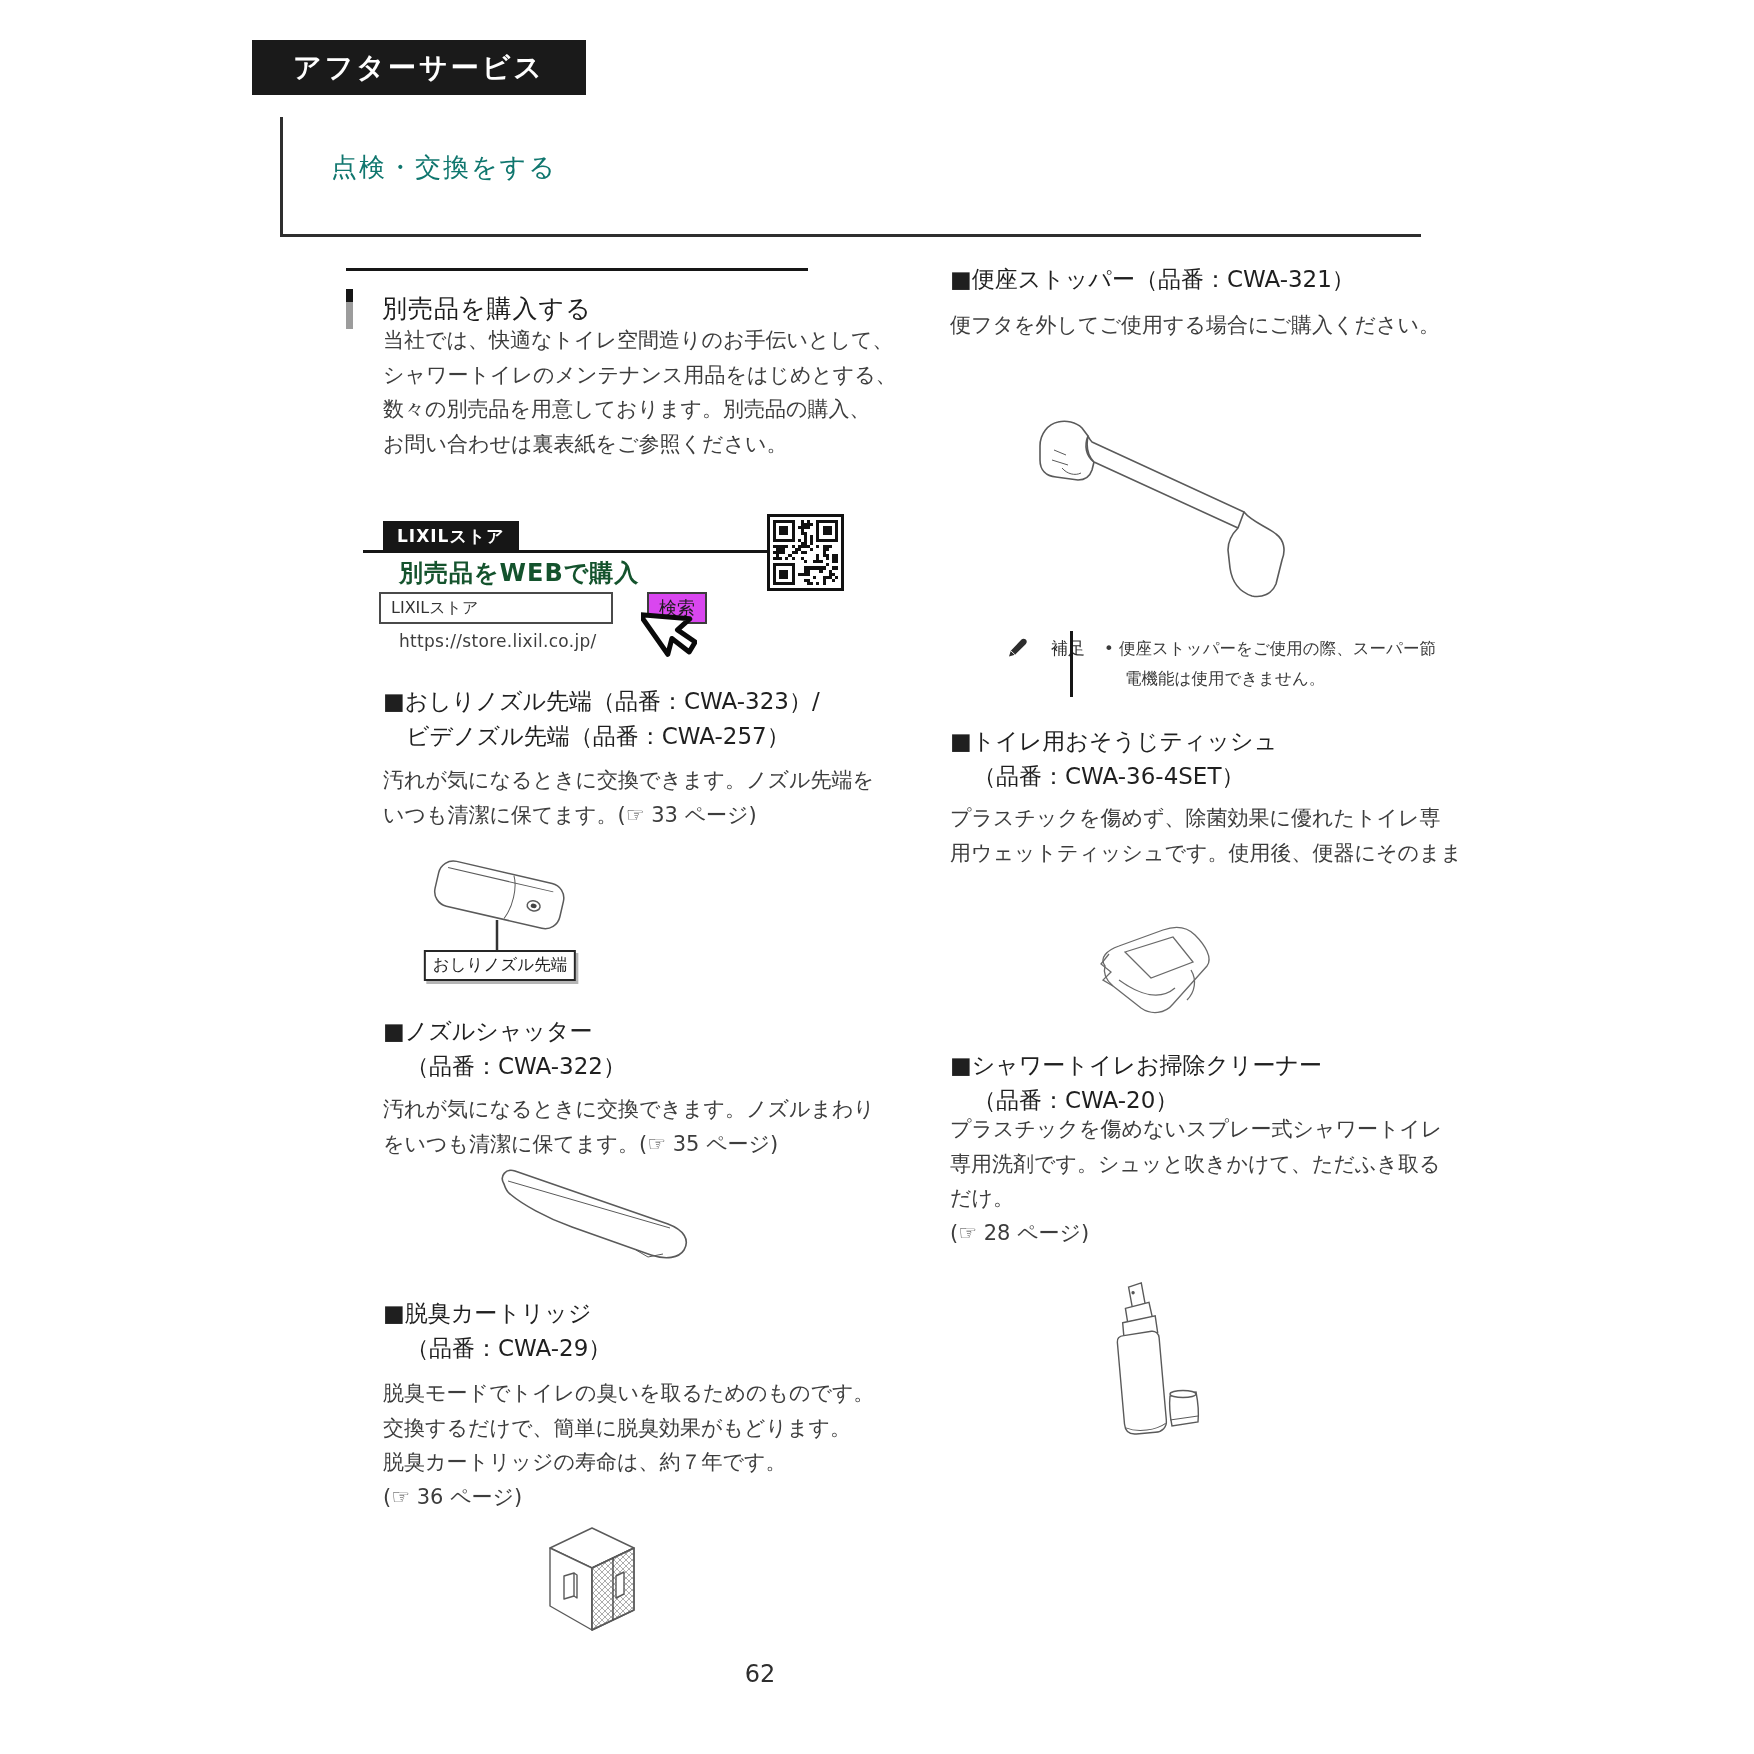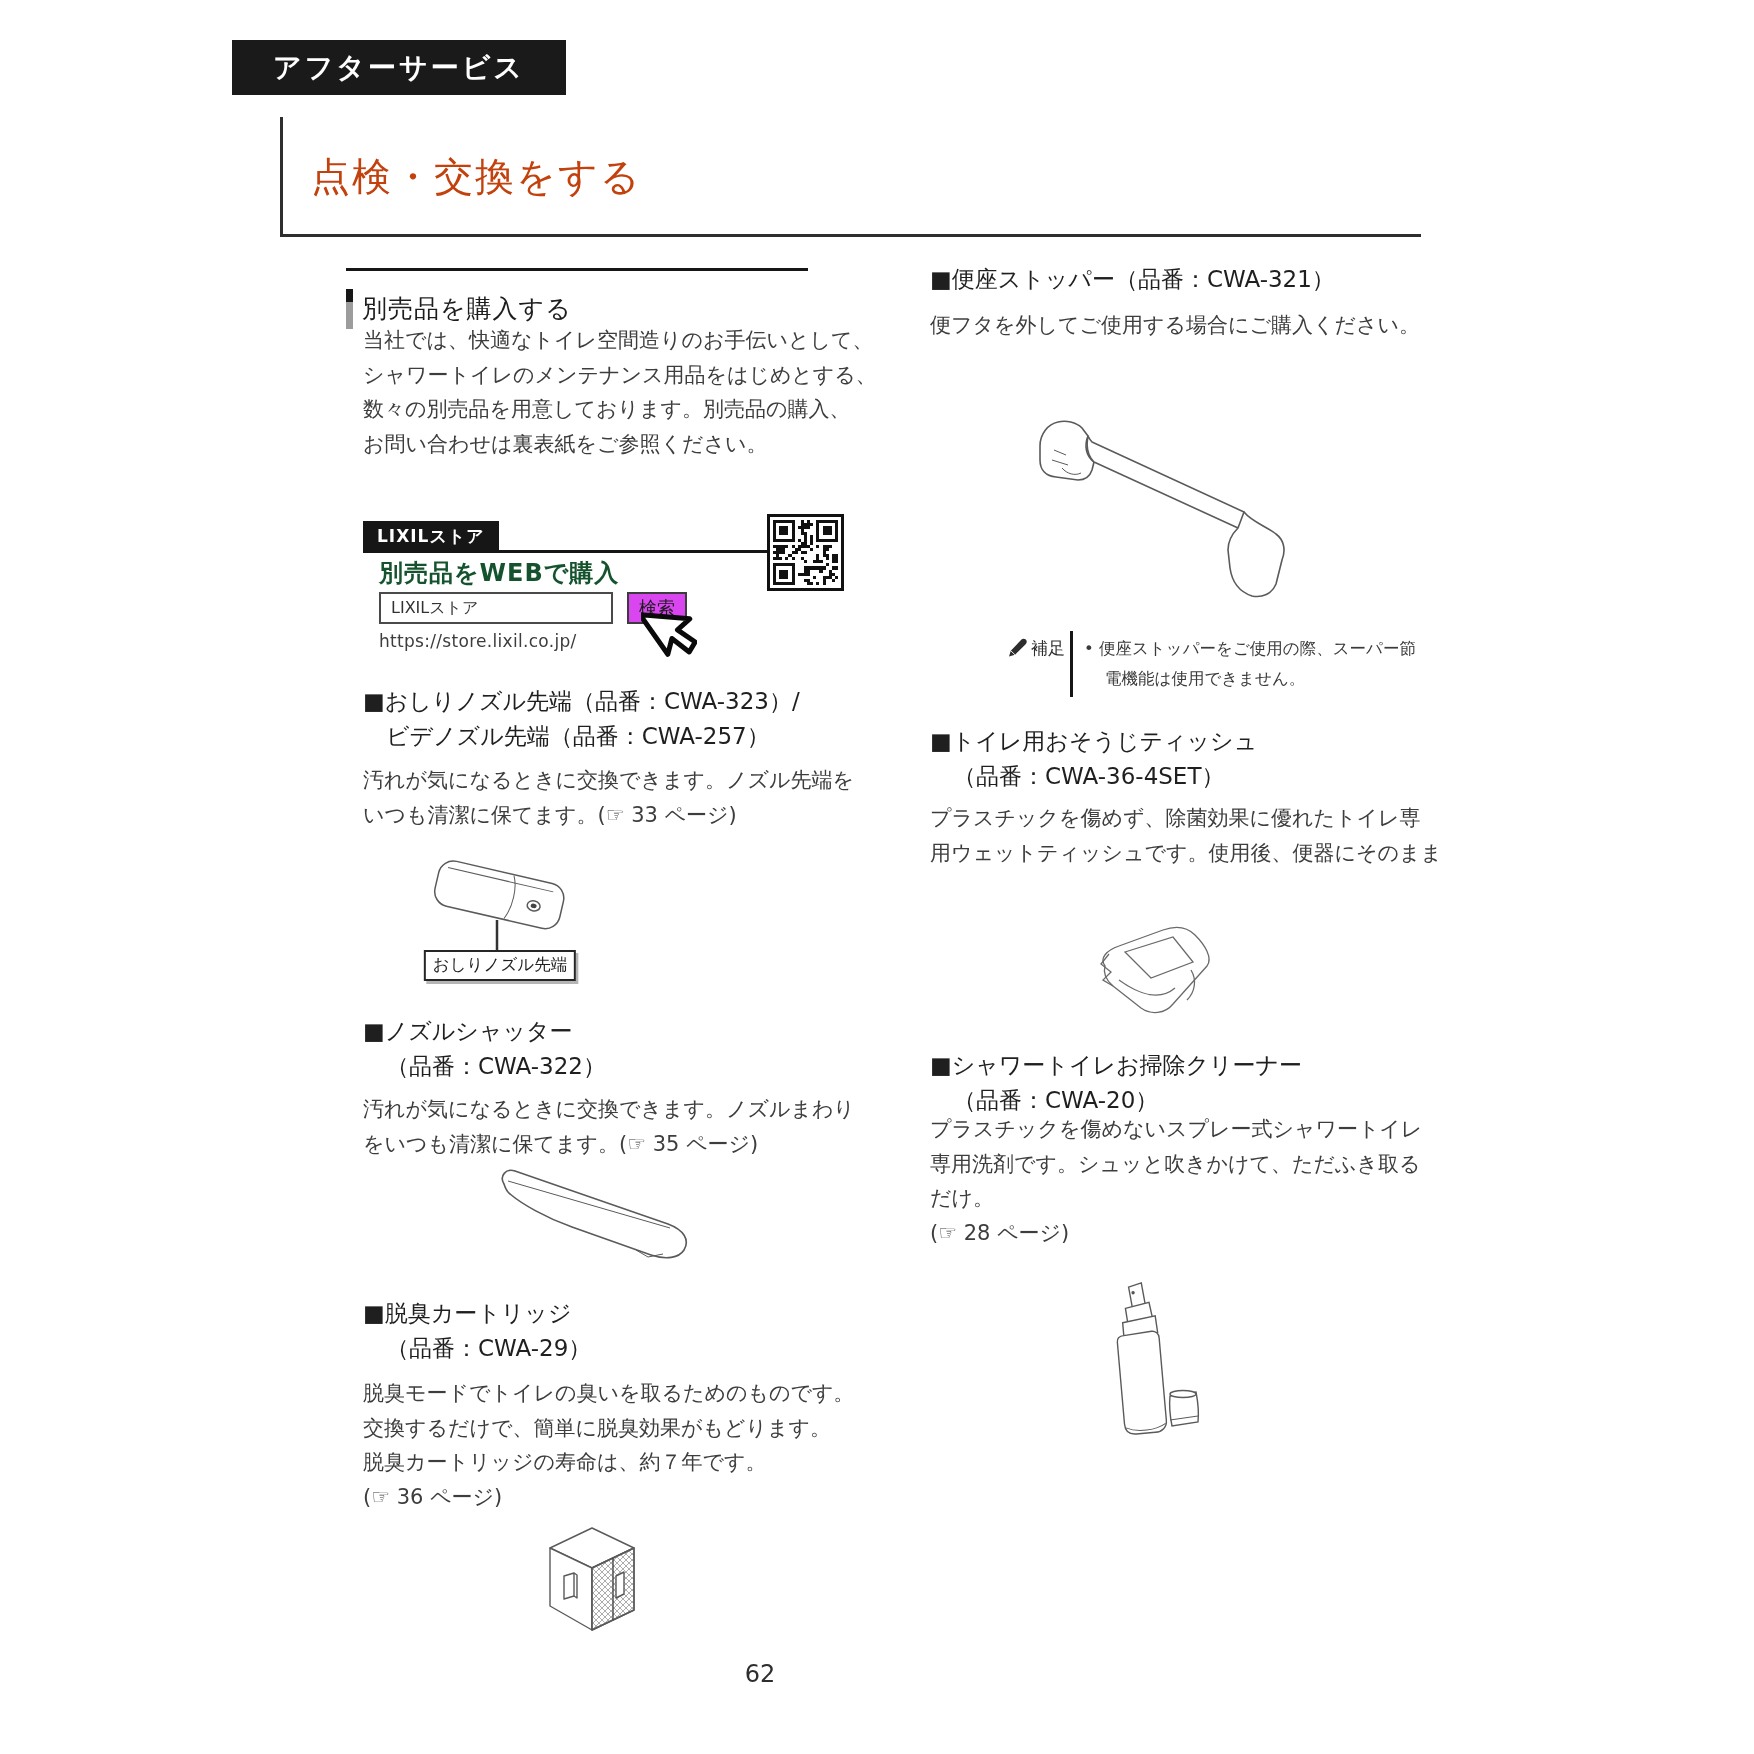--- a/index.html
+++ b/index.html
@@ -1,24 +1,24 @@
 <!DOCTYPE html>
 <html><head>
 <meta charset="utf-8">
 <style>
   html,body{margin:0;padding:0;background:#ffffff;}
   .page{position:relative;width:1754px;height:1754px;background:#fff;
         font-family:"DejaVu Sans",sans-serif;color:#2b2b2b;overflow:hidden;}
   .abs{position:absolute;}
-  .nw{white-space:nowrap;}
+  .nw{white-space:nowrap;margin-left:20px;}
 
   .badge{left:232px;top:40px;width:334px;height:55px;background:#1a1a1a;color:#fff;
          font-size:28px;font-weight:bold;text-align:center;line-height:55px;letter-spacing:3px;}
   .title-bar{left:280px;top:117px;width:3px;height:118px;background:#2e2e2e;}
-  .title{left:311px;top:150px;font-size:39px;color:#c2410c;letter-spacing:2px;}
+  .title{left:311px;top:150px;font-size:26px;color:#0f766e;letter-spacing:2px;}
   .title-rule{left:280px;top:234px;width:1141px;height:3px;background:#2e2e2e;}
 
   .buy-head{left:346px;top:268px;width:462px;border-top:3px solid #161616;padding-top:18px;
             display:flex;align-items:flex-start;}
   .buy-bar{width:7px;height:40px;background:linear-gradient(180deg,#161616 0 13px,#9c9c9c 13px 100%);
            margin-right:9px;flex:none;}
   .t-h1{font-size:25px;color:#1d1d1d;padding-top:3px;letter-spacing:1px;}
   .t-h2{font-size:23px;color:#1f1f1f;line-height:35px;}
   .t-h2 .ind{padding-left:23px;}
   .t-body{font-size:21px;color:#3d3d3d;line-height:34.5px;}

